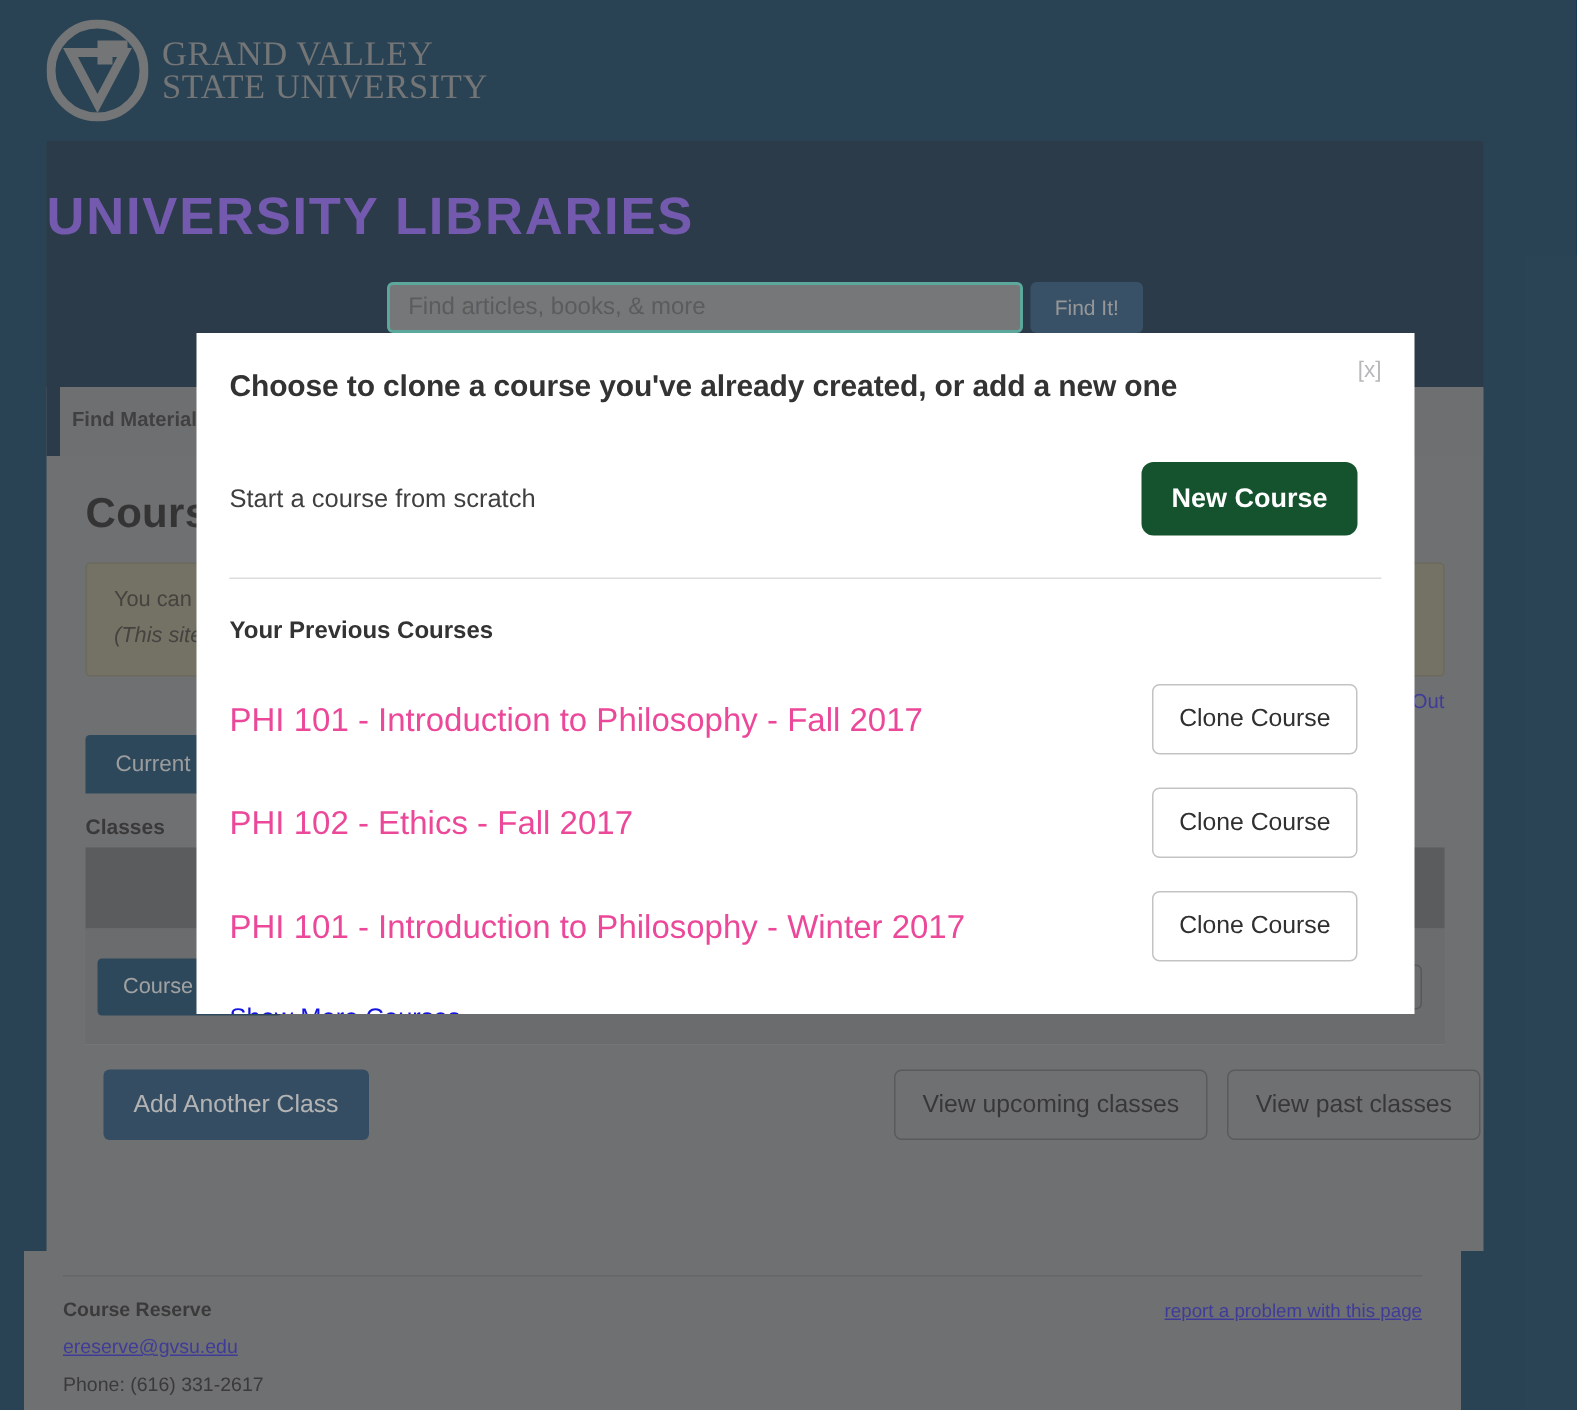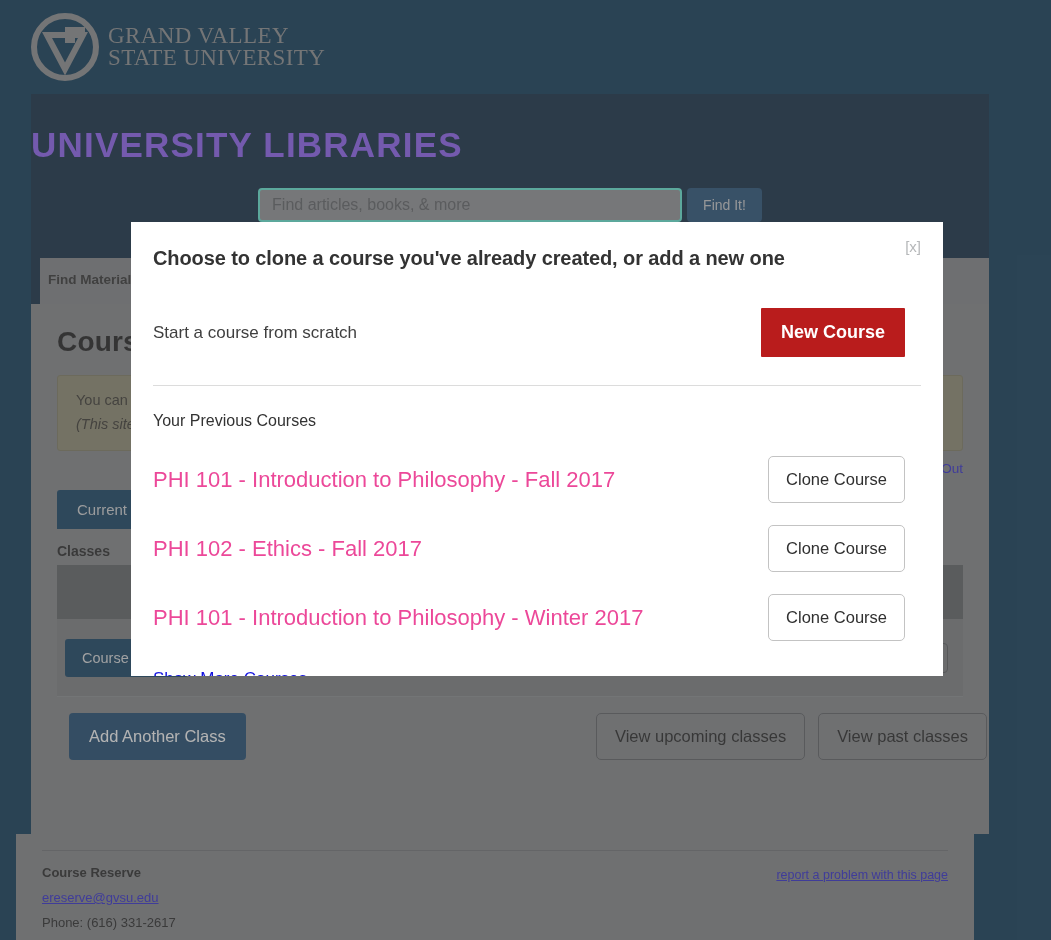--- a/index.html
+++ b/index.html
@@ -172,27 +172,27 @@
     font-size: 20px; color: #333333; font-weight: bold;
     letter-spacing: -.1px; margin-bottom: 38px;
     font-family: "Liberation Sans", sans-serif;
   }
   .scratch-row {
     display: flex; align-items: center; justify-content: space-between;
     padding-right: 16px; margin-bottom: 28px;
   }
   .scratch-row .lbl { font-size: 17px; color: #3f3f3f; }
   .new-course-btn {
-    background: #b91c1c; color: #ffffff; border: none; border-radius: 1px;
+    background: #14532d; color: #ffffff; border: none; border-radius: 8px;
     padding: 14px 20px; font-size: 18px; font-weight: bold; cursor: pointer;
     font-family: "Liberation Sans", sans-serif;
   }
   .modal hr.sep { border: none; border-top: 1px solid #dcdcdc; margin: 0 0 26px 0; }
   .prev-title {
-    font-size: 16px; font-weight: normal; color: #333333; margin-bottom: 26px;
+    font-size: 16px; font-weight: bold; color: #333333; margin-bottom: 26px;
   }
   .course-row {
     display: flex; align-items: center; justify-content: space-between;
     padding-right: 16px; margin-bottom: 22px;
   }
   .course-row .cname { font-size: 22px; color: #ec4899; }
   .clone-course-btn {
     background: #ffffff; color: #303030; border: 1px solid #c3c3c3;
     border-radius: 5px; padding: 13px 17px; font-size: 16.5px; cursor: pointer;
     font-family: "Liberation Sans", sans-serif; white-space: nowrap;

